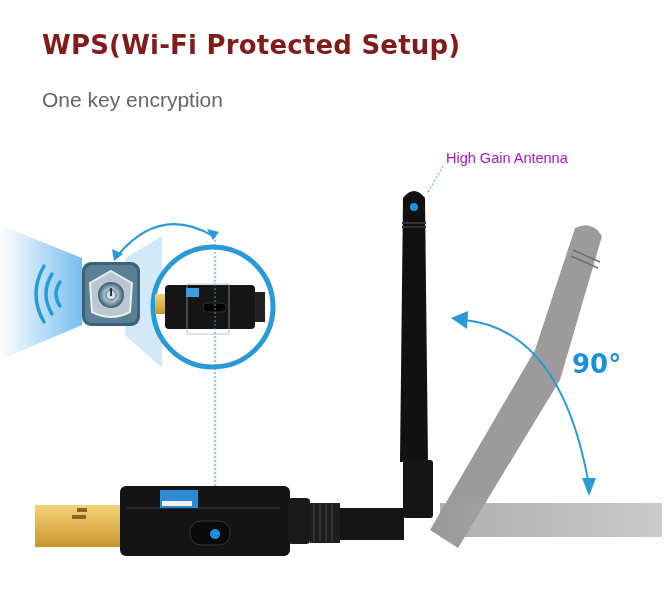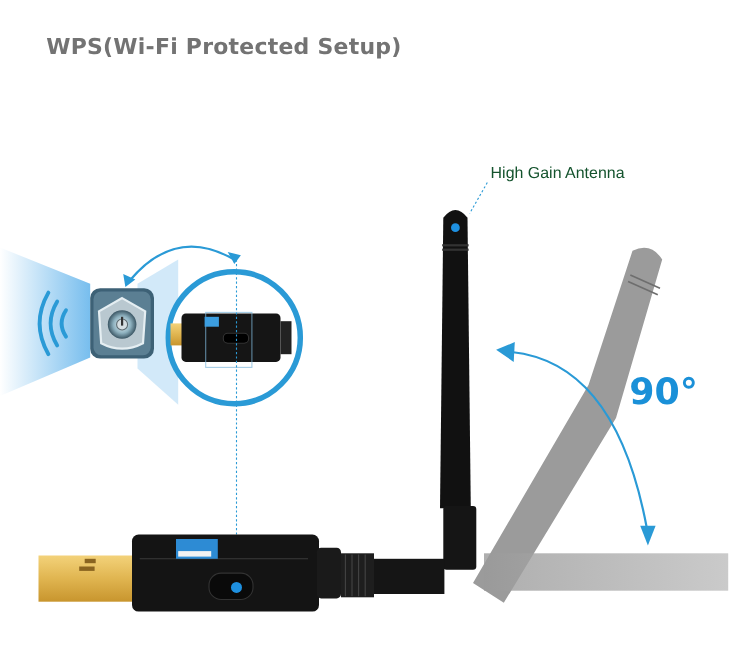--- a/index.html
+++ b/index.html
@@ -1,21 +1,21 @@
 <!DOCTYPE html>
 <html><head>
 <meta charset="utf-8">
 <style>
   html, body { margin:0; padding:0; background:#ffffff; }
   body { width:672px; height:598px; position:relative; overflow:hidden; font-family:"Liberation Sans", sans-serif; }
-  .title { position:absolute; left:42px; top:30px; font-family:"DejaVu Sans", sans-serif; font-weight:bold; font-size:20px; color:#737373; letter-spacing:0.2px; white-space:nowrap; }
+  .title { position:absolute; left:42px; top:30px; font-family:"DejaVu Sans", sans-serif; font-weight:bold; font-size:26px; color:#7f1d1d; letter-spacing:0.2px; white-space:nowrap; }
   .features { position:absolute; left:42px; top:84px; }
   .feature { font-size:21px; color:#666666; line-height:31px; white-space:nowrap; }
-  .antenna-label { position:absolute; left:446px; top:150px; font-size:14.5px; color:#14532d; white-space:nowrap; }
-  .angle-label { position:absolute; left:572px; top:336px; font-family:"DejaVu Sans", sans-serif; font-weight:bold; font-size:33px; color:#1a90d8; }
+  .antenna-label { position:absolute; left:446px; top:150px; font-size:14.5px; color:#a21caf; white-space:nowrap; }
+  .angle-label { position:absolute; left:572px; top:349px; font-family:"DejaVu Sans", sans-serif; font-weight:bold; font-size:26px; color:#1a90d8; }
   svg.art { position:absolute; left:0; top:0; }
 </style>
 </head>
 <body>
 
 <svg class="art" width="672" height="598" viewBox="0 0 672 598">
   <defs>
     <linearGradient id="glow" x1="1" y1="0" x2="0" y2="0">
       <stop offset="0" stop-color="#4aa8e8" stop-opacity="0.75"></stop>
       <stop offset="1" stop-color="#4aa8e8" stop-opacity="0"></stop>
@@ -112,16 +112,17 @@
     <line x1="320" y1="504" x2="320" y2="542" stroke="#444"></line>
     <line x1="326" y1="504" x2="326" y2="542" stroke="#444"></line>
     <line x1="332" y1="504" x2="332" y2="542" stroke="#444"></line>
     <rect x="340" y="508" width="64" height="32" fill="#151515"></rect>
   </g>
 </svg>
 
 <div class="title">WPS(Wi-Fi Protected Setup)</div>
 
 <div class="features">
+  <div class="feature">One key encryption</div>
 </div>
 
 <div class="antenna-label">High Gain Antenna</div>
 <div class="angle-label">90°</div>
 
 </body></html>

